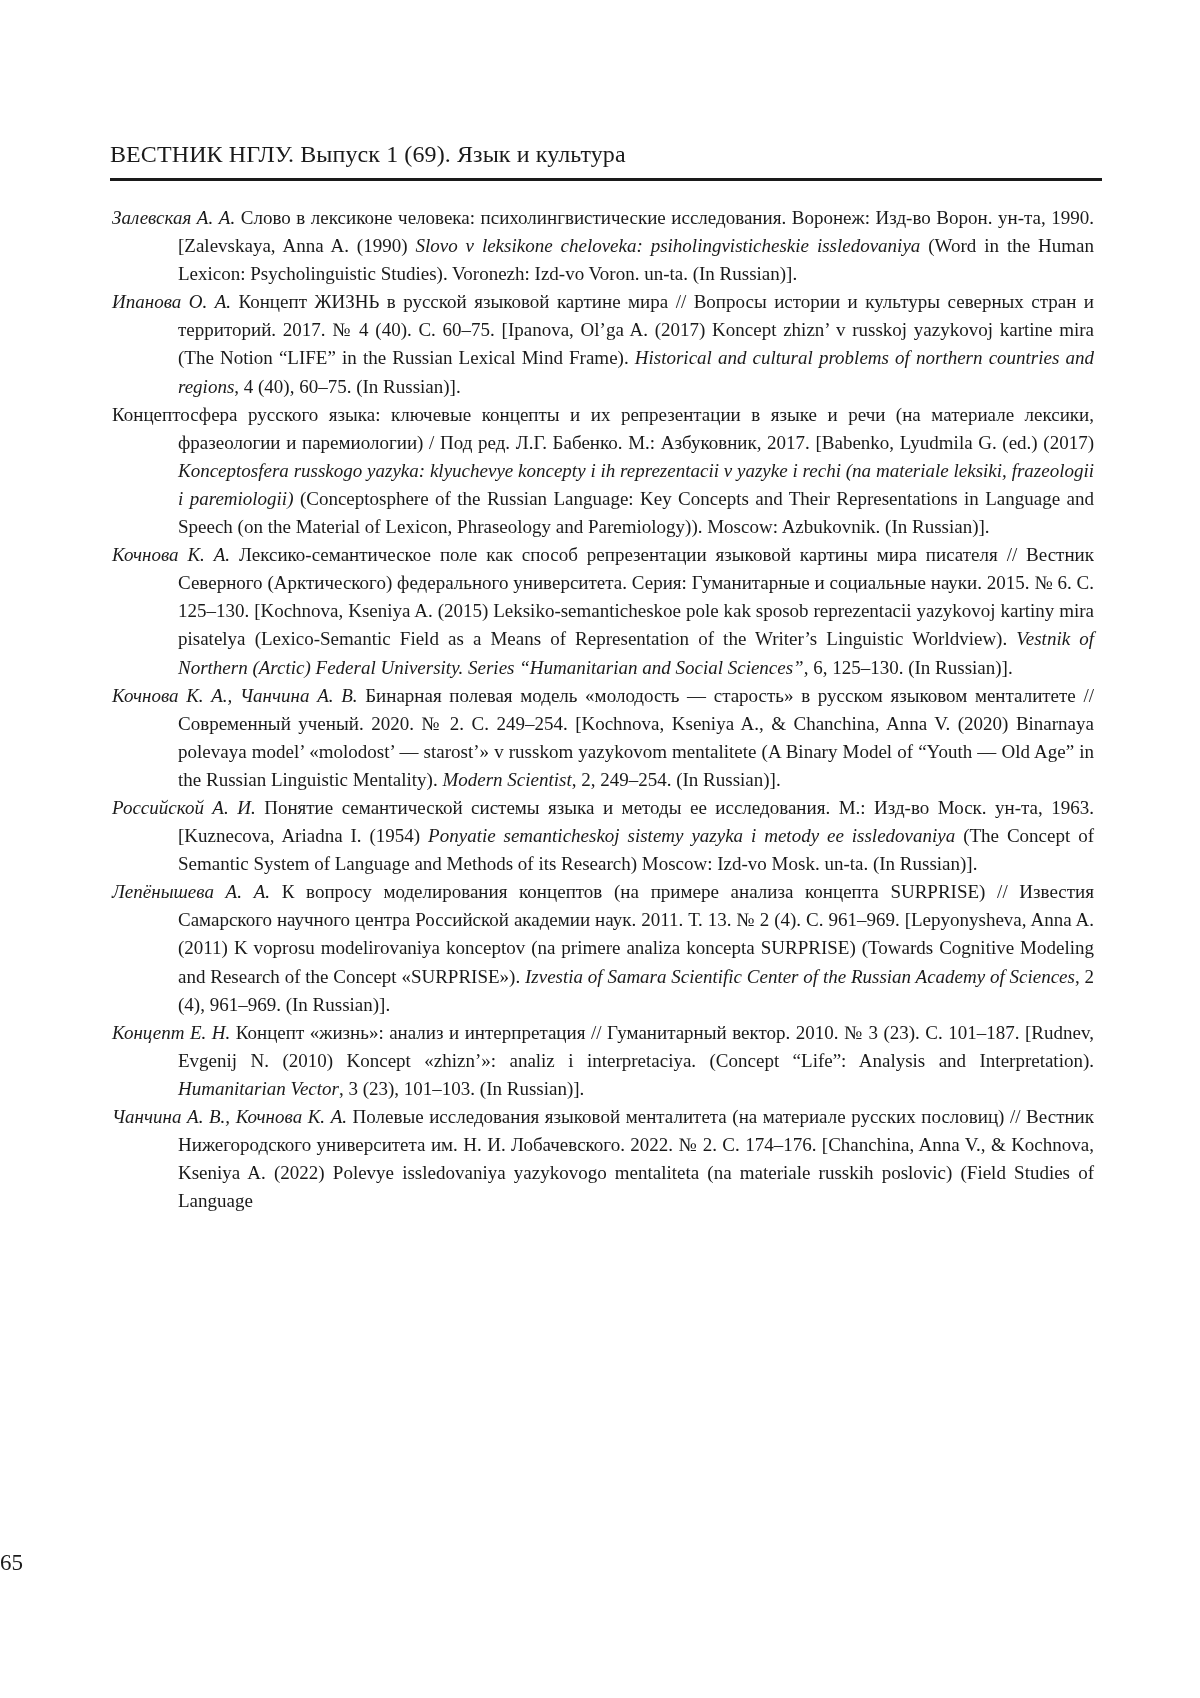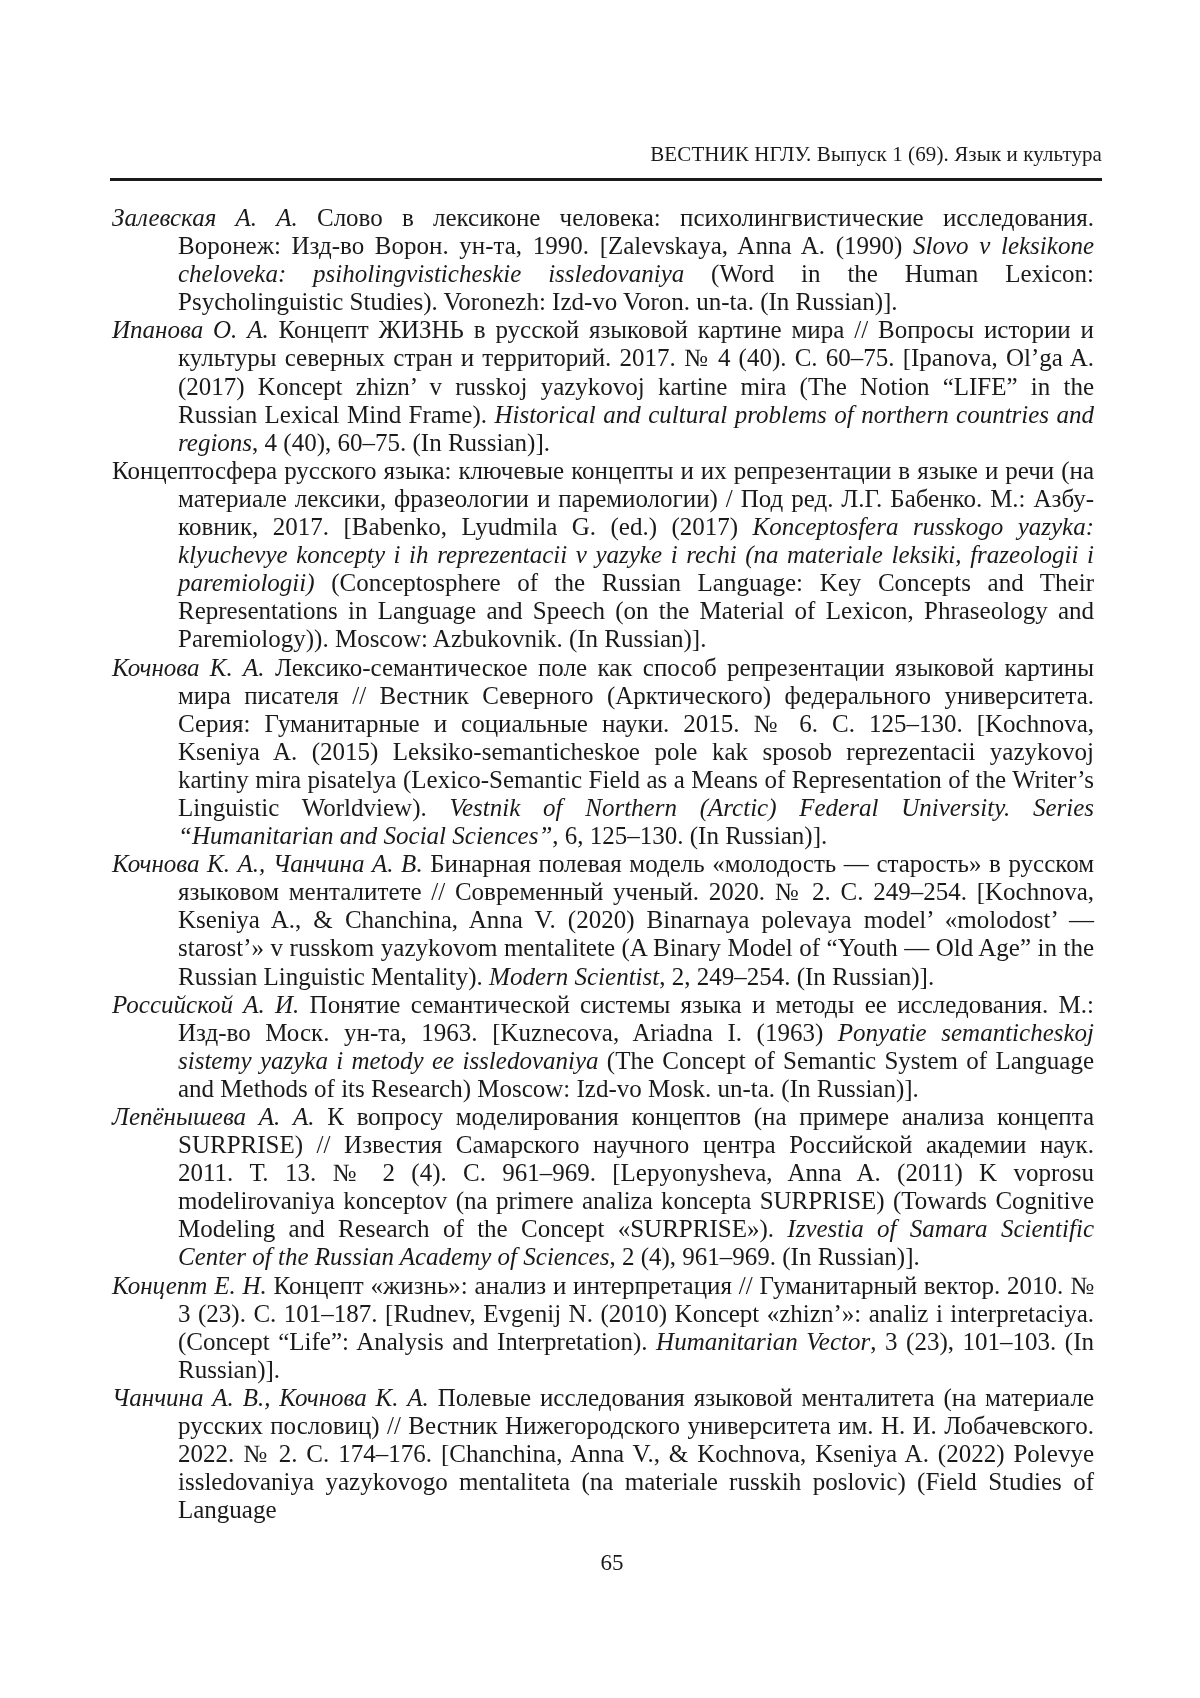--- a/index.html
+++ b/index.html
@@ -13,71 +13,69 @@
       position: relative;
       overflow: hidden;
       font-family: "Liberation Serif", "DejaVu Serif", serif;
       color: #1a1a1a;
     }
     .running-head {
       position: absolute;
       left: 110px;
       top: 141px;
       width: 992px;
-      text-align: right;
-      font-size: 21px;
+      text-align: left;
+      font-size: 24px;
       line-height: 26px;
       letter-spacing: 0.1px;
     }
     .head-rule {
       position: absolute;
       left: 110px;
       top: 178px;
       width: 992px;
       height: 3px;
       background: #1a1a1a;
     }
     .refs {
       position: absolute;
       left: 112px;
       top: 204px;
       width: 982px;
-      font-size: 25px;
+      font-size: 19px;
       line-height: 28.1px;
     }
     .ref {
       text-align: justify;
       padding-left: 66px;
       text-indent: -66px;
       margin: 0;
       hyphens: manual;
     }
     .ref i { font-style: italic; }
     .page-number {
       position: absolute;
       left: 0;
       width: 1152px;
       top: 1549px;
-      text-align: center;
       font-size: 23px;
       line-height: 28px;
-      margin-left: 36px;
     }
   </style>
 </head>
 <body>
 
 <div class="running-head">ВЕСТНИК НГЛУ. Выпуск 1 (69). Язык и культура</div>
 <div class="head-rule"></div>
 
 <div class="refs">
   <p class="ref"><i>Залевская А. А.</i><span> Слово в лексиконе человека: психолингвистические исследования. Воронеж: Изд-во Ворон. ун-та, 1990. </span><span>[Zalevskaya, Anna A. (1990) </span><i>Slovo v leksikone cheloveka: psi­holingvisticheskie issledovaniya</i><span> (Word in the Human Lexicon: Psycholinguistic Studies). Vo­ronezh: Izd-vo Voron. un-ta. (In Russian)].</span></p>
   <p class="ref"><i>Ипанова О. А.</i><span> Концепт ЖИЗНЬ в русской языковой картине мира // Вопросы истории и куль­туры северных стран и территорий. 2017. № 4 (40). С. 60–75. </span><span>[Ipanova, Ol’ga A. (2017) Koncept zhizn’ v russkoj yazykovoj kartine mira (The Notion “LIFE” in the Russian Lexical Mind Frame). </span><i>Historical and cultural problems of northern countries and regions</i><span>, 4 (40), 60–75. (In Russian)].</span></p>
   <p class="ref"><i></i><span>Концептосфера русского языка: ключевые концепты и их репрезентации в языке и речи (на материале лексики, фразеологии и паремиологии) / Под ред. Л.Г. Бабенко. М.: Азбу­ковник, 2017. </span><span>[Babenko, Lyudmila G. (ed.) (2017) </span><i>Konceptosfera russkogo yazyka: klyuchevye koncepty i ih reprezentacii v yazyke i rechi (na materiale leksiki, frazeologii i pa­remiologii)</i><span> (Conceptosphere of the Russian Language: Key Concepts and Their Representa­tions in Language and Speech (on the Material of Lexicon, Phraseology and Paremiology)). Moscow: Azbukovnik. (In Russian)].</span></p>
   <p class="ref"><i>Кочнова К. А.</i><span> Лексико-семантическое поле как способ репрезентации языковой картины мира писателя // Вестник Северного (Арктического) федерального университета. Серия: Гу­манитарные и социальные науки. 2015. № 6. С. 125–130. </span><span>[Kochnova, Kseniya A. (2015) Leksiko-semanticheskoe pole kak sposob reprezentacii yazykovoj kartiny mira pisatelya (Lexico-Semantic Field as a Means of Representation of the Writer’s Linguistic Worldview). </span><i>Vestnik of Northern (Arctic) Federal University. Series “Humanitarian and Social Sciences”</i><span>, 6, 125–130. (In Russian)].</span></p>
   <p class="ref"><i>Кочнова К. А., Чанчина А. В.</i><span> Бинарная полевая модель «молодость — старость» в русском языковом менталитете // Современный ученый. 2020. № 2. С. 249–254. </span><span>[Kochnova, Kseniya A., &amp; Chanchina, Anna V. (2020) Binarnaya polevaya model’ «molodost’ — starost’» v russkom yazykovom mentalitete (A Binary Model of “Youth — Old Age” in the Russian Linguistic Mentality). </span><i>Modern Scientist</i><span>, 2, 249–254. (In Russian)].</span></p>
-  <p class="ref"><i>Российской А. И.</i><span> Понятие семантической системы языка и методы ее исследования. М.: Изд-во Моск. ун-та, 1963. </span><span>[Kuznecova, Ariadna I. (1963) </span><i>Ponyatie semanticheskoj sistemy yazyka i metody ee issledovaniya</i><span> (The Concept of Semantic System of Language and Methods of its Research) Moscow: Izd-vo Mosk. un-ta. (In Russian)].</span></p>
+  <p class="ref"><i>Российской А. И.</i><span> Понятие семантической системы языка и методы ее исследования. М.: Изд-во Моск. ун-та, 1963. </span><span>[Kuznecova, Ariadna I. (1954) </span><i>Ponyatie semanticheskoj sistemy yazyka i metody ee issledovaniya</i><span> (The Concept of Semantic System of Language and Methods of its Research) Moscow: Izd-vo Mosk. un-ta. (In Russian)].</span></p>
   <p class="ref"><i>Лепёнышева А. А.</i><span> К вопросу моделирования концептов (на примере анализа концепта SURPRISE) // Известия Самарского научного центра Российской академии наук. 2011. Т. 13. № 2 (4). С. 961–969. </span><span>[Lepyonysheva, Anna A. (2011) K voprosu modelirovaniya kon­ceptov (na primere analiza koncepta SURPRISE) (Towards Cognitive Modeling and Research of the Concept «SURPRISE»). </span><i>Izvestia of Samara Scientific Center of the Russian Academy of Sciences</i><span>, 2 (4), 961–969. (In Russian)].</span></p>
   <p class="ref"><i>Концепт Е. Н.</i><span> Концепт «жизнь»: анализ и интерпретация // Гуманитарный вектор. 2010. № 3 (23). С. 101–187. </span><span>[Rudnev, Evgenij N. (2010) Koncept «zhizn’»: analiz i interpretaciya. (Con­cept “Life”: Analysis and Interpretation). </span><i>Humanitarian Vector</i><span>, 3 (23), 101–103. (In Rus­sian)].</span></p>
   <p class="ref"><i>Чанчина А. В., Кочнова К. А.</i><span> Полевые исследования языковой менталитета (на материале рус­ских пословиц) // Вестник Нижегородского университета им. Н. И. Лобачевского. 2022. № 2. С. 174–176. </span><span>[Chanchina, Anna V., &amp; Kochnova, Kseniya A. (2022) Polevye issledo­vaniya yazykovogo mentaliteta (na materiale russkih poslovic) (Field Studies of Language</span><i></i><span></span></p>
 </div>
 
 <div class="page-number">65</div>
 
 </body></html>

